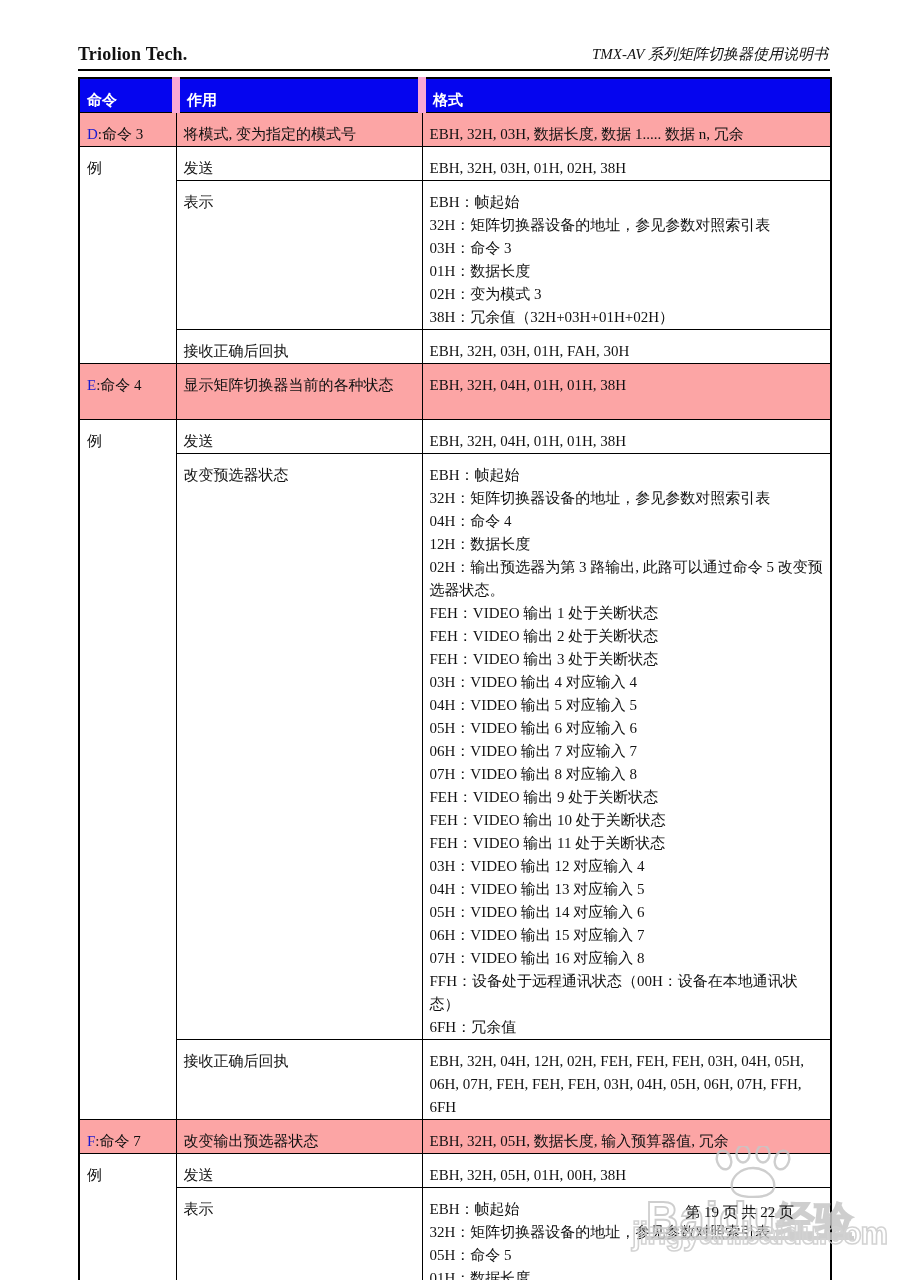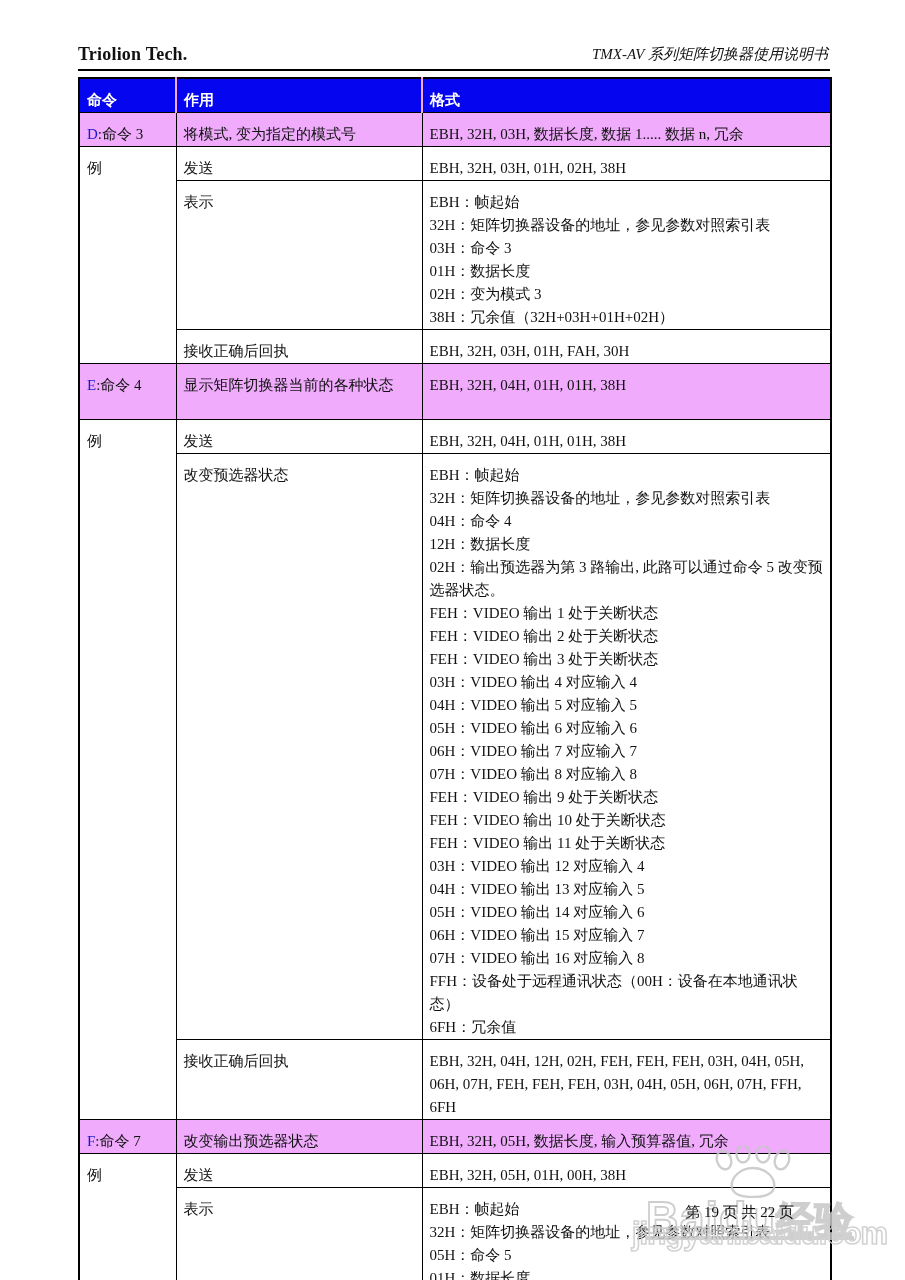--- a/index.html
+++ b/index.html
@@ -30,22 +30,22 @@
   .cmd-table col.c3{width:409px;}
   .cmd-table th,.cmd-table td{
     border:1px solid #000;vertical-align:top;
     padding:10px 6px 0 7px;overflow:hidden;
     font-weight:normal;text-align:left;
   }
   .cmd-table{border:2px solid #000;}
   tr.hdr th{
     background:#0505ef;color:#ffffff;font-weight:bold;height:22px;
   }
-  tr.hdr th + th{border-left:2px solid #f9a8d4;}
-  tr.sec td{background:#f0abfc;margin-top:18px;}
+  tr.hdr th + th{border-left:8px solid #f9a8d4;}
+  tr.sec td{background:#fca5a5;margin-top:18px;}
   .cmd-letter{color:#1a1ad0;}
   .fmt{white-space:pre-line;margin-left:16px;}
   .h1 td{height:22px;}
   .h2 td{height:45px;}
   .h6 td{height:137px;}
   .h25 td{height:574px;}
   
   .page-footer{
     position:absolute;left:78px;top:1203px;width:752px;
     text-align:right;padding-right:36px;box-sizing:border-box;

